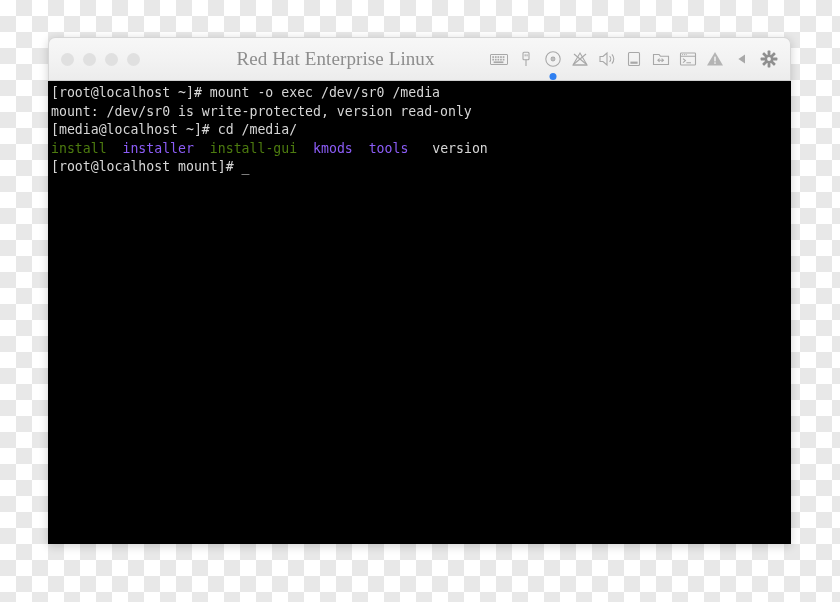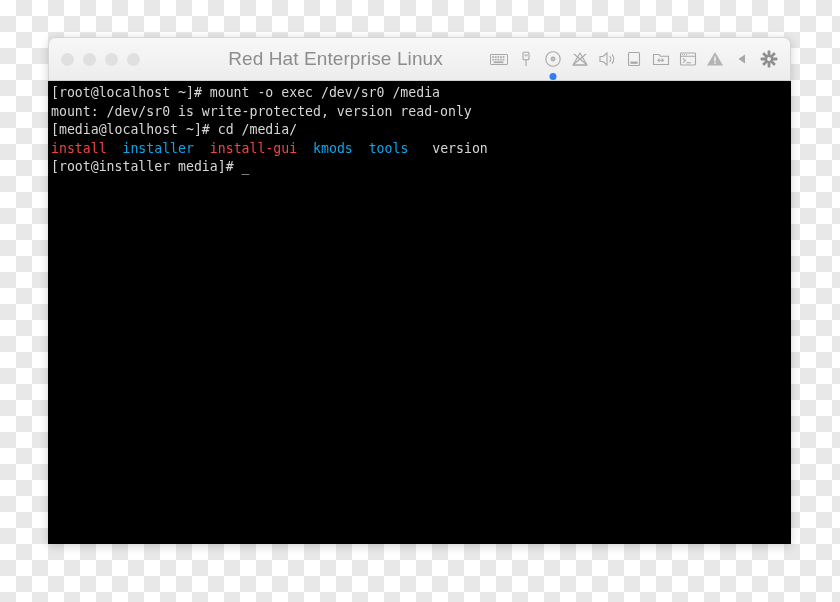--- a/index.html
+++ b/index.html
@@ -59,21 +59,21 @@
     height: 13px;
     border-radius: 50%;
     background: #e0e0e0;
   }
 
   .title-text {
     flex: 1 1 auto;
     text-align: center;
     font-size: 19px;
     color: #8d8d8d;
-    font-family: Liberation Sans, sans-serif;
+    font-family: Liberation Serif, serif;
     letter-spacing: 0.1px;
     white-space: nowrap;
     padding-left: 46px;
     padding-right: 4px;
   }
 
   .status-icons {
     flex: 0 0 auto;
     display: flex;
     align-items: center;
@@ -114,22 +114,22 @@
     font-family: "DejaVu Sans Mono", monospace;
     font-size: 13.2px;
     line-height: 18.6px;
     color: #d6d6d6;
     white-space: pre;
     padding-left: 1px;
     letter-spacing: 0px;
   }
   .seg { white-space: pre; }
   .c-white { color: #d6d6d6; }
-  .c-green { color: #ef4444; }
-  .c-blue  { color: #0ea5e9; }
+  .c-green { color: #4d7c0f; }
+  .c-blue  { color: #8b5cf6; }
 </style>
 </head>
 <body>
 
 <div class="vm-window">
 
   <div class="titlebar">
 
     <div class="traffic-lights">
       <span class="tl-dot"></span>
@@ -251,17 +251,17 @@
 
     </div>
   </div>
 
   <div class="terminal">
     <div id="term-lines">
         <div class="term-line"><span class="seg c-white">[root@localhost ~]# mount -o exec /dev/sr0 /media</span></div>
         <div class="term-line"><span class="seg c-white">mount: /dev/sr0 is write-protected, version read-only</span></div>
         <div class="term-line"><span class="seg c-white">[media@localhost ~]# cd /media/</span></div>
         <div class="term-line"><span class="seg c-green">install</span><span class="seg c-white">  </span><span class="seg c-blue">installer</span><span class="seg c-white">  </span><span class="seg c-green">install-gui</span><span class="seg c-white">  </span><span class="seg c-blue">kmods</span><span class="seg c-white">  </span><span class="seg c-blue">tools</span><span class="seg c-white">   </span><span class="seg c-white">version</span></div>
-        <div class="term-line"><span class="seg c-white">[root@installer media]# </span><span class="seg c-white">_</span></div>
+        <div class="term-line"><span class="seg c-white">[root@localhost mount]# </span><span class="seg c-white">_</span></div>
       </div>
   </div>
 
 </div>
 
 </body></html>

